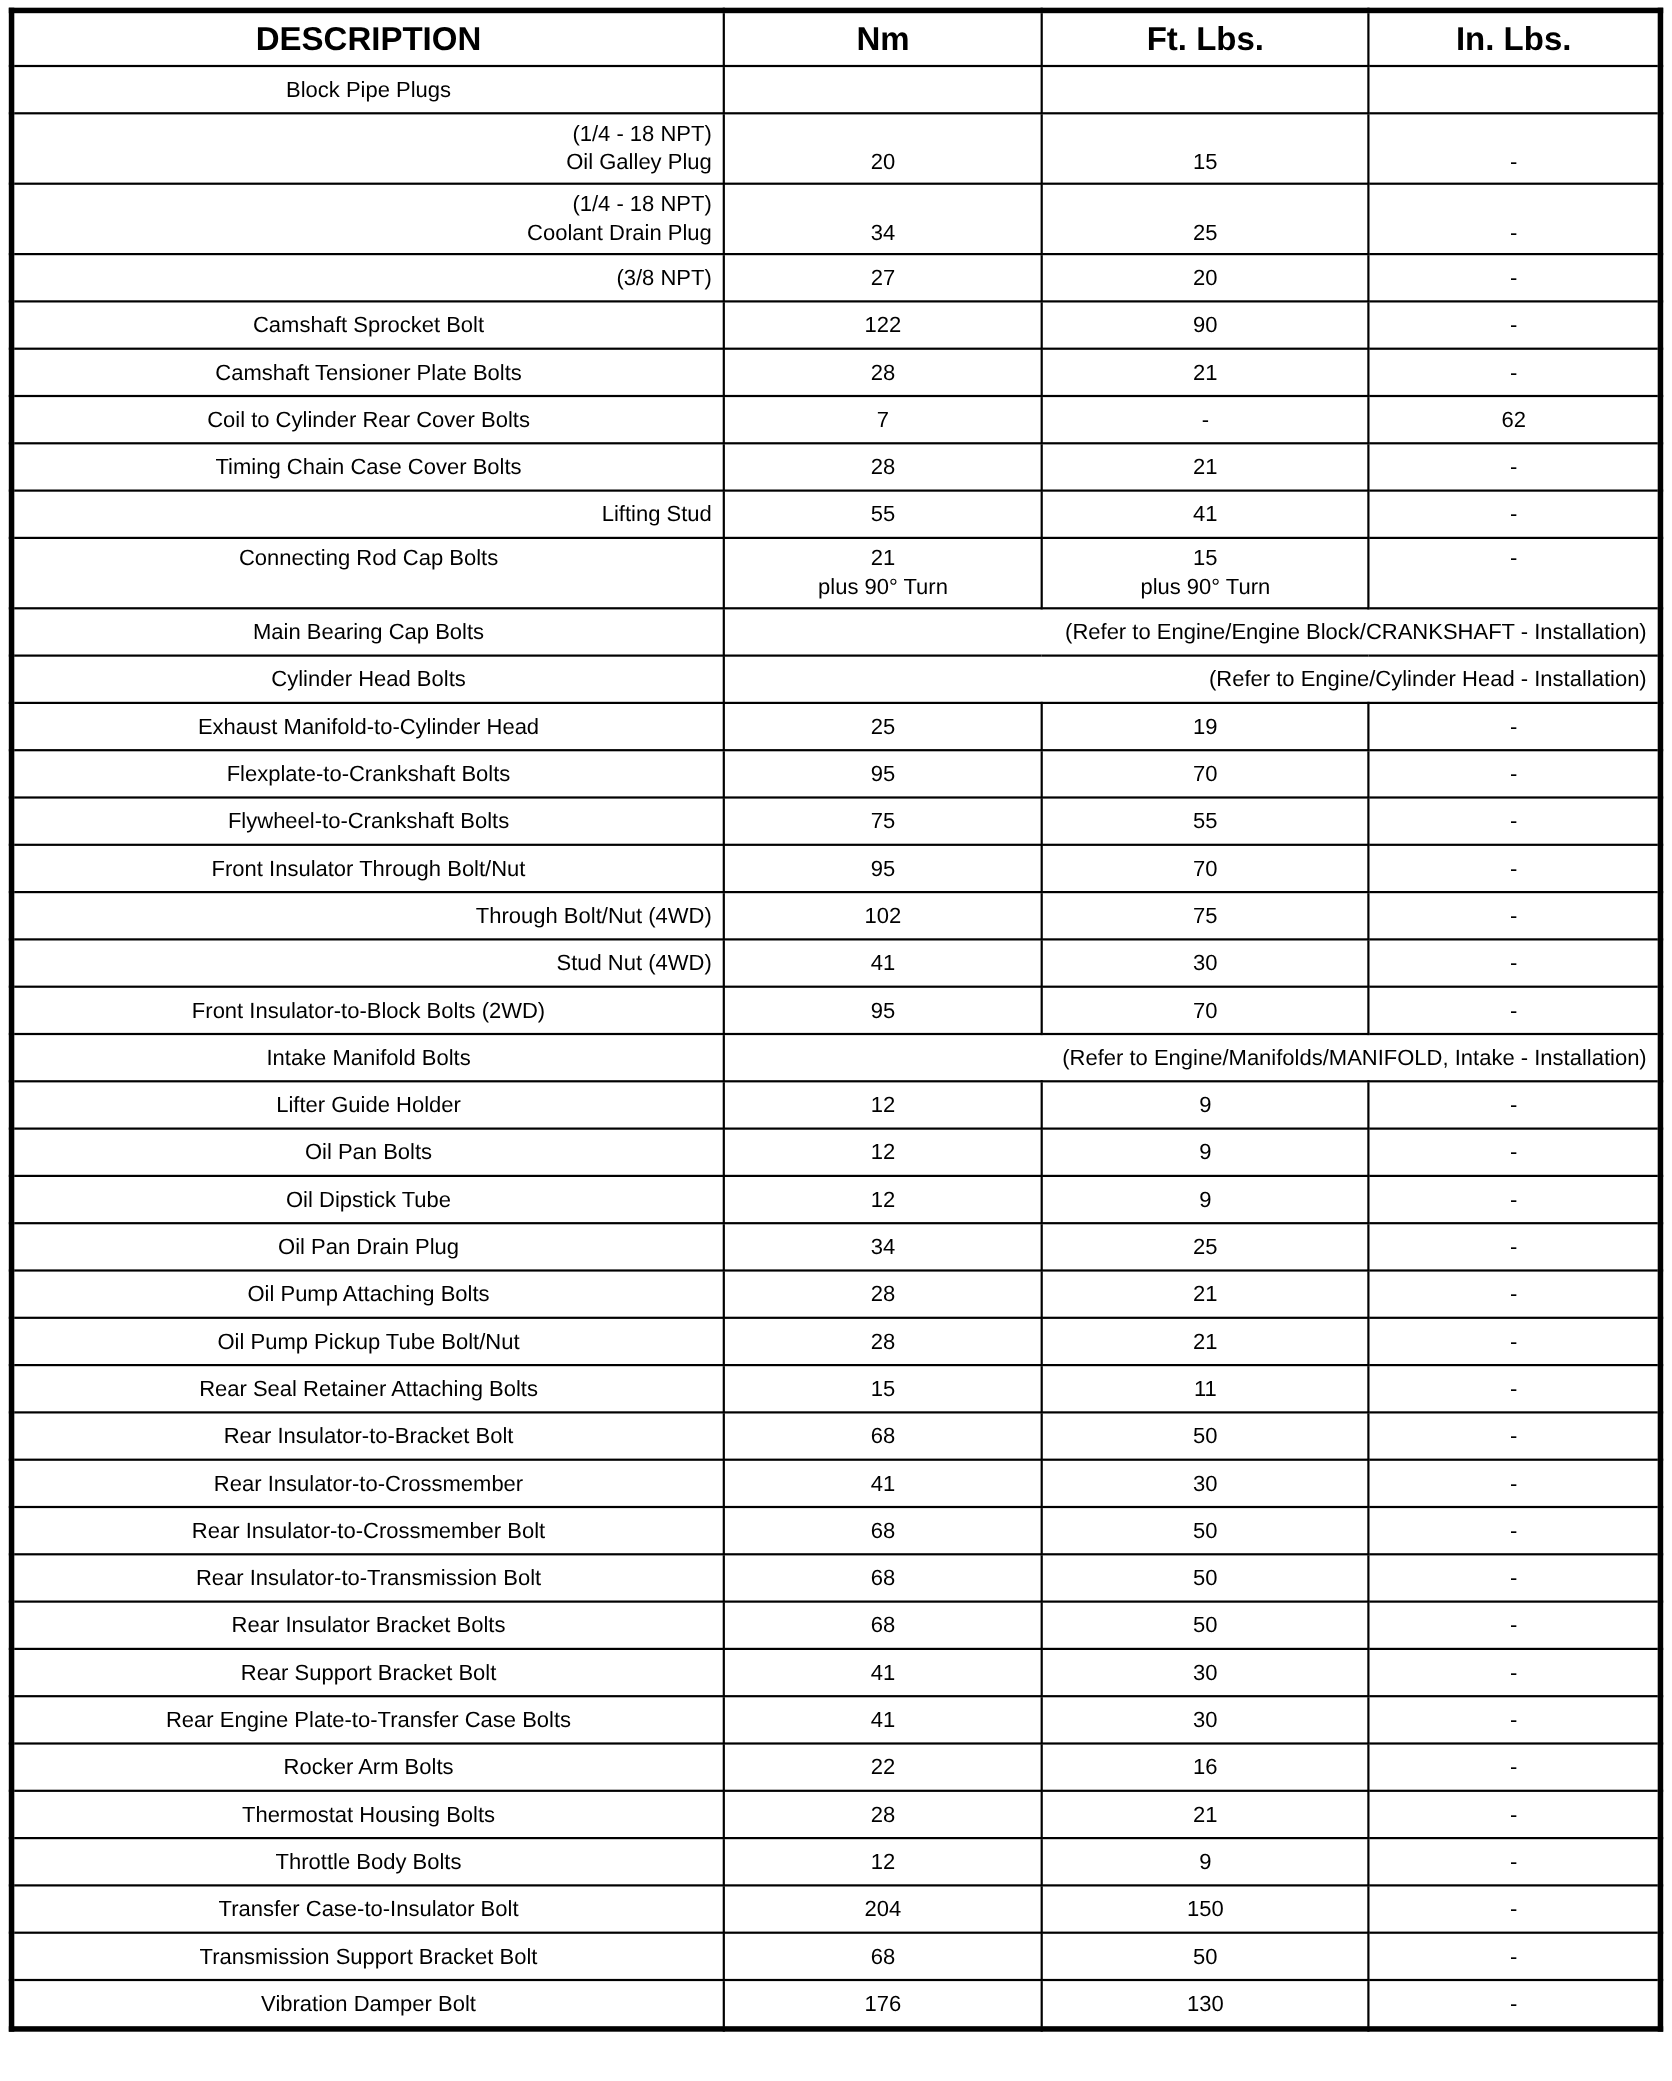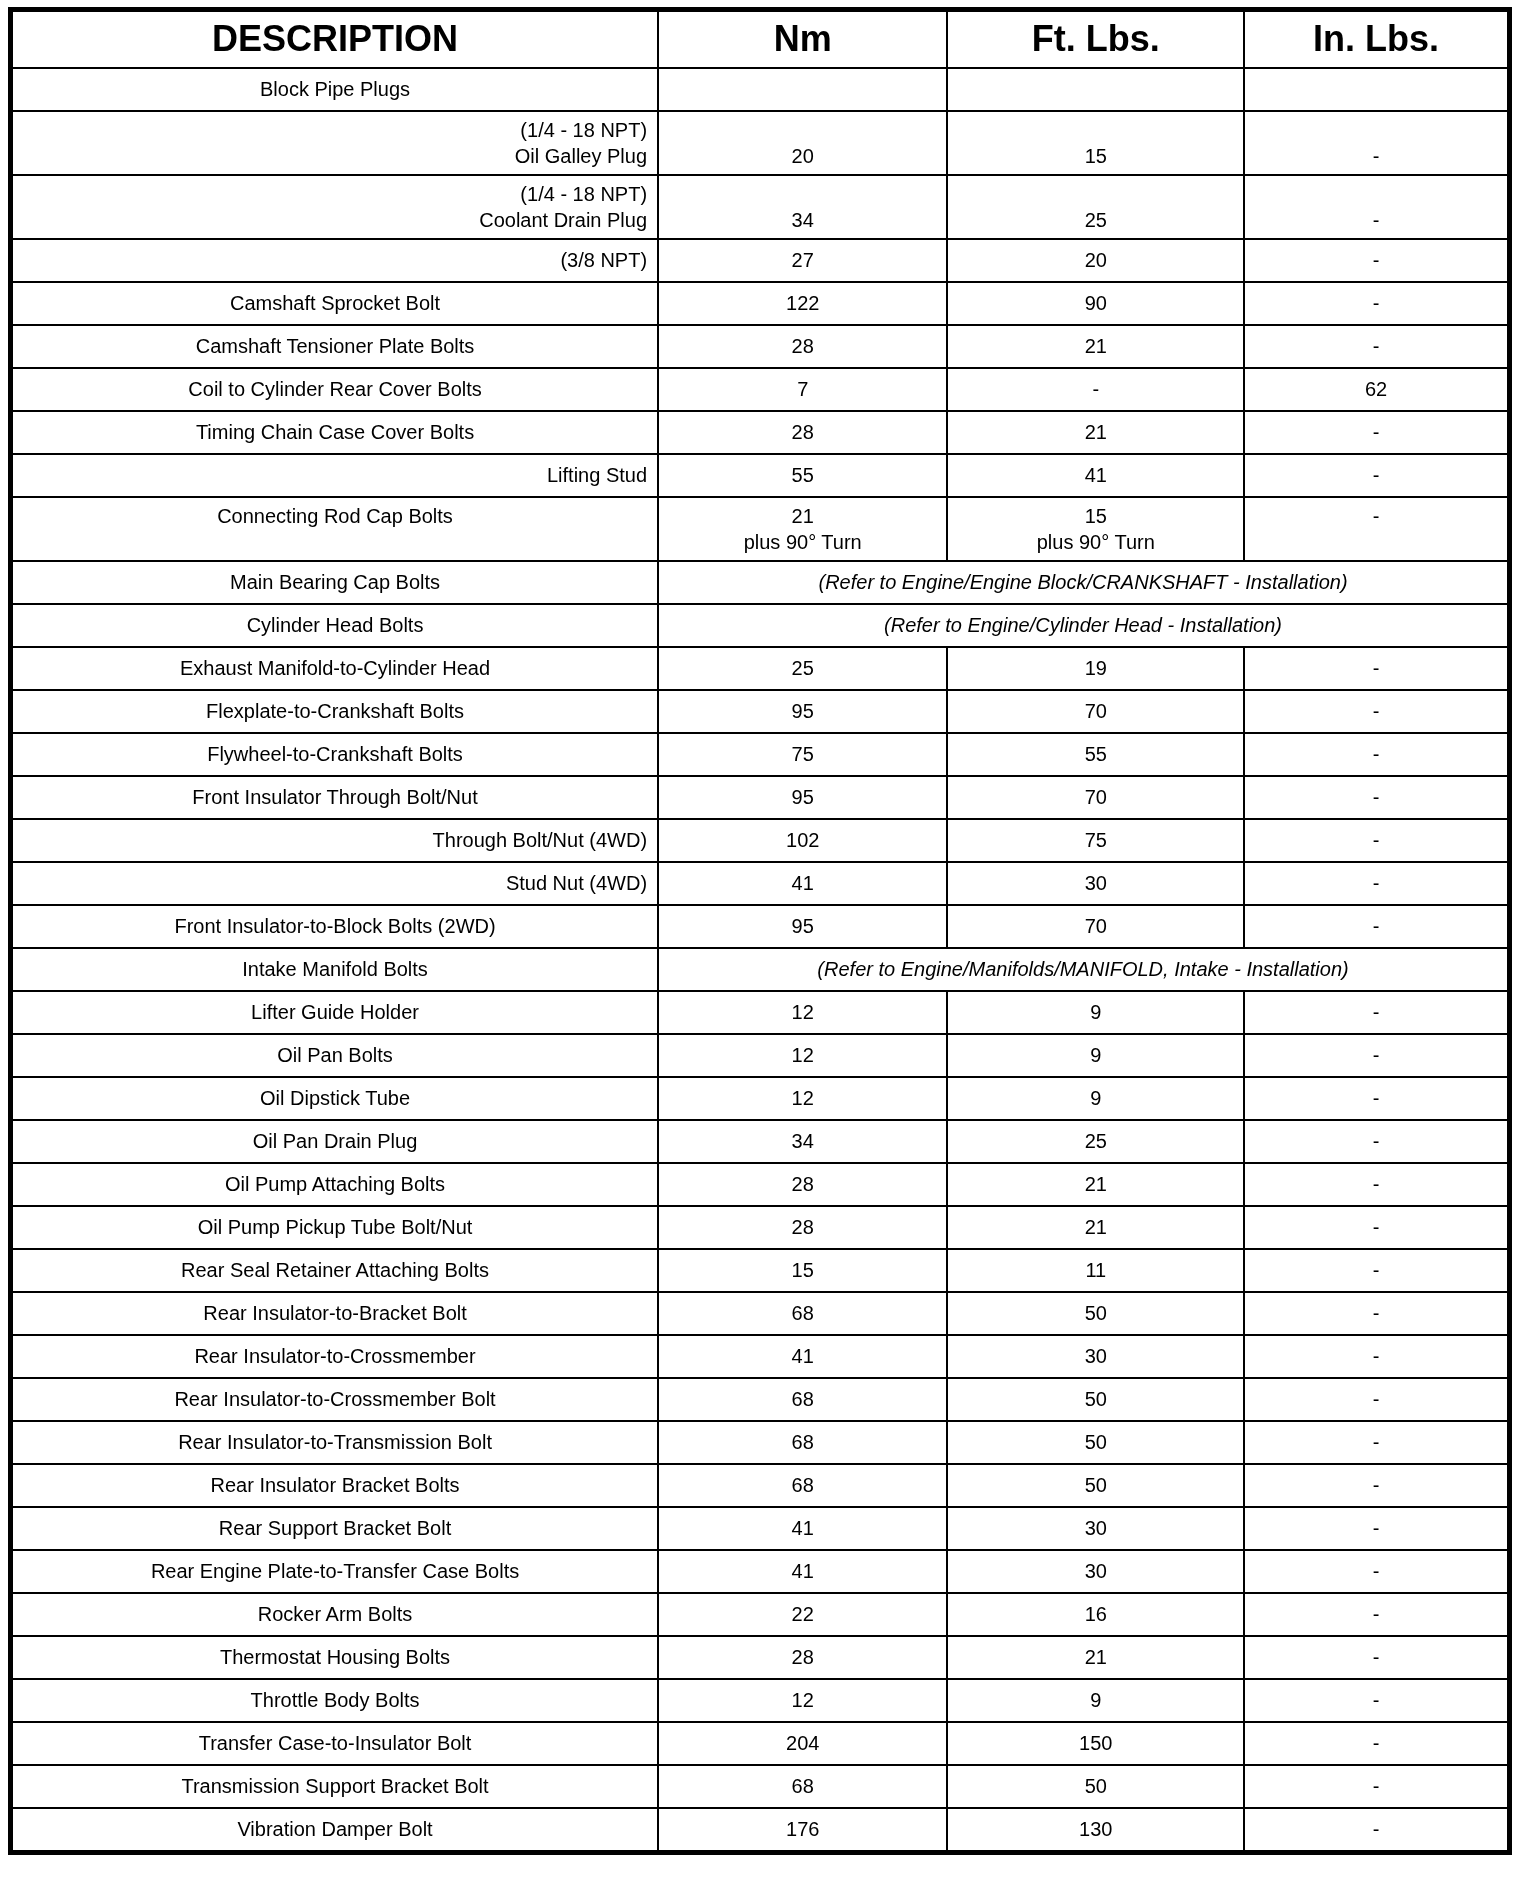--- a/index.html
+++ b/index.html
@@ -28,30 +28,30 @@
   col.c-in    { width: 17.7%; }
   th, td {
     border: 2px solid #000000;
     padding: 5px 10px;
     font-size: 20px;
     line-height: 1.3;
     vertical-align: middle;
     overflow: hidden;
   }
   th {
-    font-size: 36px;
+    font-size: 30px;
     font-weight: bold;
     text-align: center;
     padding: 4px 6px;
   }
   td { height: 31px; }
   td.desc { text-align: center; }
   td.desc.right { text-align: right; }
   td.val { text-align: center; }
-  td.note { text-align: center; font-style: italic; }
+  td.note { text-align: right; }
   tr.va-top td { vertical-align: top; }
   tr.va-bottom td.val { vertical-align: bottom; }
 </style>
 </head>
 <body>
 
 <div class="page">
   <table class="spec">
     <colgroup>
       <col class="c-desc">

